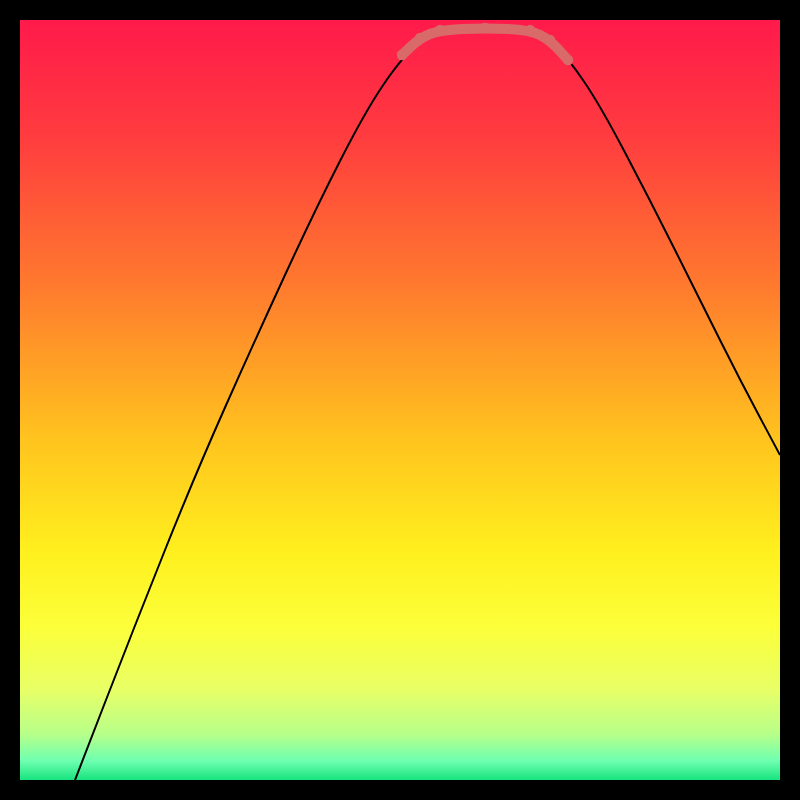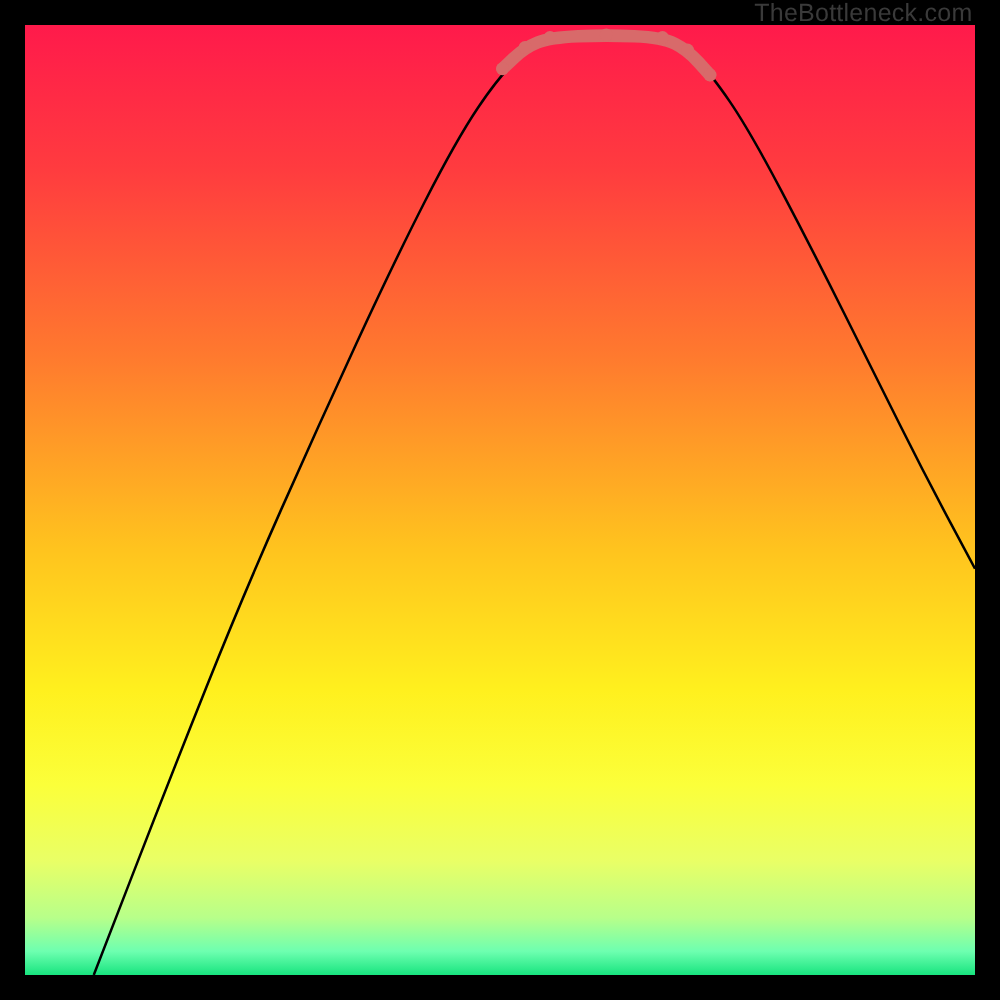--- a/index.html
+++ b/index.html
@@ -82,15 +82,14 @@
           <circle cx="420" cy="10" r="5.2" fill="#d86a6a"></circle>
           <circle cx="465" cy="8" r="5.2" fill="#d86a6a"></circle>
           <circle cx="510" cy="10" r="5.2" fill="#d86a6a"></circle>
           <circle cx="530" cy="20" r="5.2" fill="#d86a6a"></circle>
           <circle cx="548" cy="40" r="5.2" fill="#d86a6a"></circle>
         </g>
     </svg>
 
   </div>
 
-  <div class="watermark">TheBottleneck.com</div>
 
 </div>
 
 </body></html>

